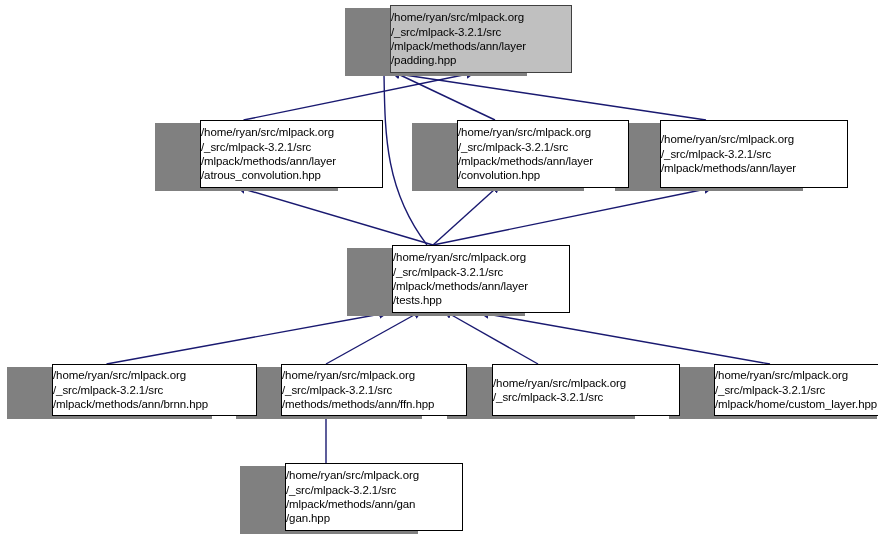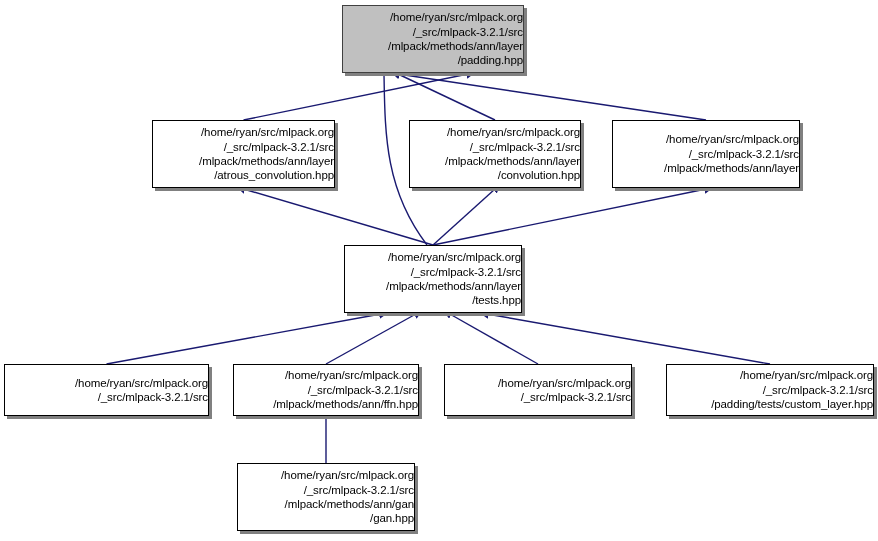--- a/index.html
+++ b/index.html
@@ -25,28 +25,29 @@
     height: 541px;
     pointer-events: none;
   }
   .gnode {
     position: absolute;
     box-sizing: border-box;
     border: 1px solid #000000;
     background: #ffffff;
     display: flex;
     flex-direction: column;
-    align-items: flex-end;
+    align-items: flex-start;
     justify-content: center;
     text-align: center;
     font-size: 11.5px;
     line-height: 14.4px;
     color: #000000;
     white-space: pre;
     letter-spacing: -0.1px;
+    margin-left: 48px;
   }
   .gnode.highlight {
     background: #c0c0c0;
     border: 1px solid #404040;
   }
   .gnode .nline {
     display: block;
   }
   .shadow {
     position: absolute;
@@ -86,24 +87,24 @@
       <div class="gnode highlight" style="left: 342px; top: 5px; width: 182px; height: 68px; z-index: 2;"><span class="nline">/home/ryan/src/mlpack.org</span><span class="nline">/_src/mlpack-3.2.1/src</span><span class="nline">/mlpack/methods/ann/layer</span><span class="nline">/padding.hpp</span></div>
       <div class="shadow" style="left: 155px; top: 123px; width: 183px; height: 68px;"></div>
       <div class="gnode" style="left: 152px; top: 120px; width: 183px; height: 68px; z-index: 2;"><span class="nline">/home/ryan/src/mlpack.org</span><span class="nline">/_src/mlpack-3.2.1/src</span><span class="nline">/mlpack/methods/ann/layer</span><span class="nline">/atrous_convolution.hpp</span></div>
       <div class="shadow" style="left: 412px; top: 123px; width: 172px; height: 68px;"></div>
       <div class="gnode" style="left: 409px; top: 120px; width: 172px; height: 68px; z-index: 2;"><span class="nline">/home/ryan/src/mlpack.org</span><span class="nline">/_src/mlpack-3.2.1/src</span><span class="nline">/mlpack/methods/ann/layer</span><span class="nline">/convolution.hpp</span></div>
       <div class="shadow" style="left: 615px; top: 123px; width: 188px; height: 68px;"></div>
       <div class="gnode" style="left: 612px; top: 120px; width: 188px; height: 68px; z-index: 2;"><span class="nline">/home/ryan/src/mlpack.org</span><span class="nline">/_src/mlpack-3.2.1/src</span><span class="nline">/mlpack/methods/ann/layer</span></div>
       <div class="shadow" style="left: 347px; top: 248px; width: 178px; height: 68px;"></div>
       <div class="gnode" style="left: 344px; top: 245px; width: 178px; height: 68px; z-index: 2;"><span class="nline">/home/ryan/src/mlpack.org</span><span class="nline">/_src/mlpack-3.2.1/src</span><span class="nline">/mlpack/methods/ann/layer</span><span class="nline">/tests.hpp</span></div>
       <div class="shadow" style="left: 7px; top: 367px; width: 205px; height: 52px;"></div>
-      <div class="gnode" style="left: 4px; top: 364px; width: 205px; height: 52px; z-index: 2;"><span class="nline">/home/ryan/src/mlpack.org</span><span class="nline">/_src/mlpack-3.2.1/src</span></div>
+      <div class="gnode" style="left: 4px; top: 364px; width: 205px; height: 52px; z-index: 2;"><span class="nline">/home/ryan/src/mlpack.org</span><span class="nline">/_src/mlpack-3.2.1/src</span><span class="nline">/mlpack/methods/ann/brnn.hpp</span></div>
       <div class="shadow" style="left: 236px; top: 367px; width: 186px; height: 52px;"></div>
-      <div class="gnode" style="left: 233px; top: 364px; width: 186px; height: 52px; z-index: 2;"><span class="nline">/home/ryan/src/mlpack.org</span><span class="nline">/_src/mlpack-3.2.1/src</span><span class="nline">/mlpack/methods/ann/ffn.hpp</span></div>
+      <div class="gnode" style="left: 233px; top: 364px; width: 186px; height: 52px; z-index: 2;"><span class="nline">/home/ryan/src/mlpack.org</span><span class="nline">/_src/mlpack-3.2.1/src</span><span class="nline">/methods/methods/ann/ffn.hpp</span></div>
       <div class="shadow" style="left: 447px; top: 367px; width: 188px; height: 52px;"></div>
       <div class="gnode" style="left: 444px; top: 364px; width: 188px; height: 52px; z-index: 2;"><span class="nline">/home/ryan/src/mlpack.org</span><span class="nline">/_src/mlpack-3.2.1/src</span></div>
       <div class="shadow" style="left: 669px; top: 367px; width: 208px; height: 52px;"></div>
-      <div class="gnode" style="left: 666px; top: 364px; width: 208px; height: 52px; z-index: 2;"><span class="nline">/home/ryan/src/mlpack.org</span><span class="nline">/_src/mlpack-3.2.1/src</span><span class="nline">/padding/tests/custom_layer.hpp</span></div>
+      <div class="gnode" style="left: 666px; top: 364px; width: 208px; height: 52px; z-index: 2;"><span class="nline">/home/ryan/src/mlpack.org</span><span class="nline">/_src/mlpack-3.2.1/src</span><span class="nline">/mlpack/home/custom_layer.hpp</span></div>
       <div class="shadow" style="left: 240px; top: 466px; width: 178px; height: 68px;"></div>
       <div class="gnode" style="left: 237px; top: 463px; width: 178px; height: 68px; z-index: 2;"><span class="nline">/home/ryan/src/mlpack.org</span><span class="nline">/_src/mlpack-3.2.1/src</span><span class="nline">/mlpack/methods/ann/gan</span><span class="nline">/gan.hpp</span></div>
     </div>
 
 </div>
 
 </body></html>

